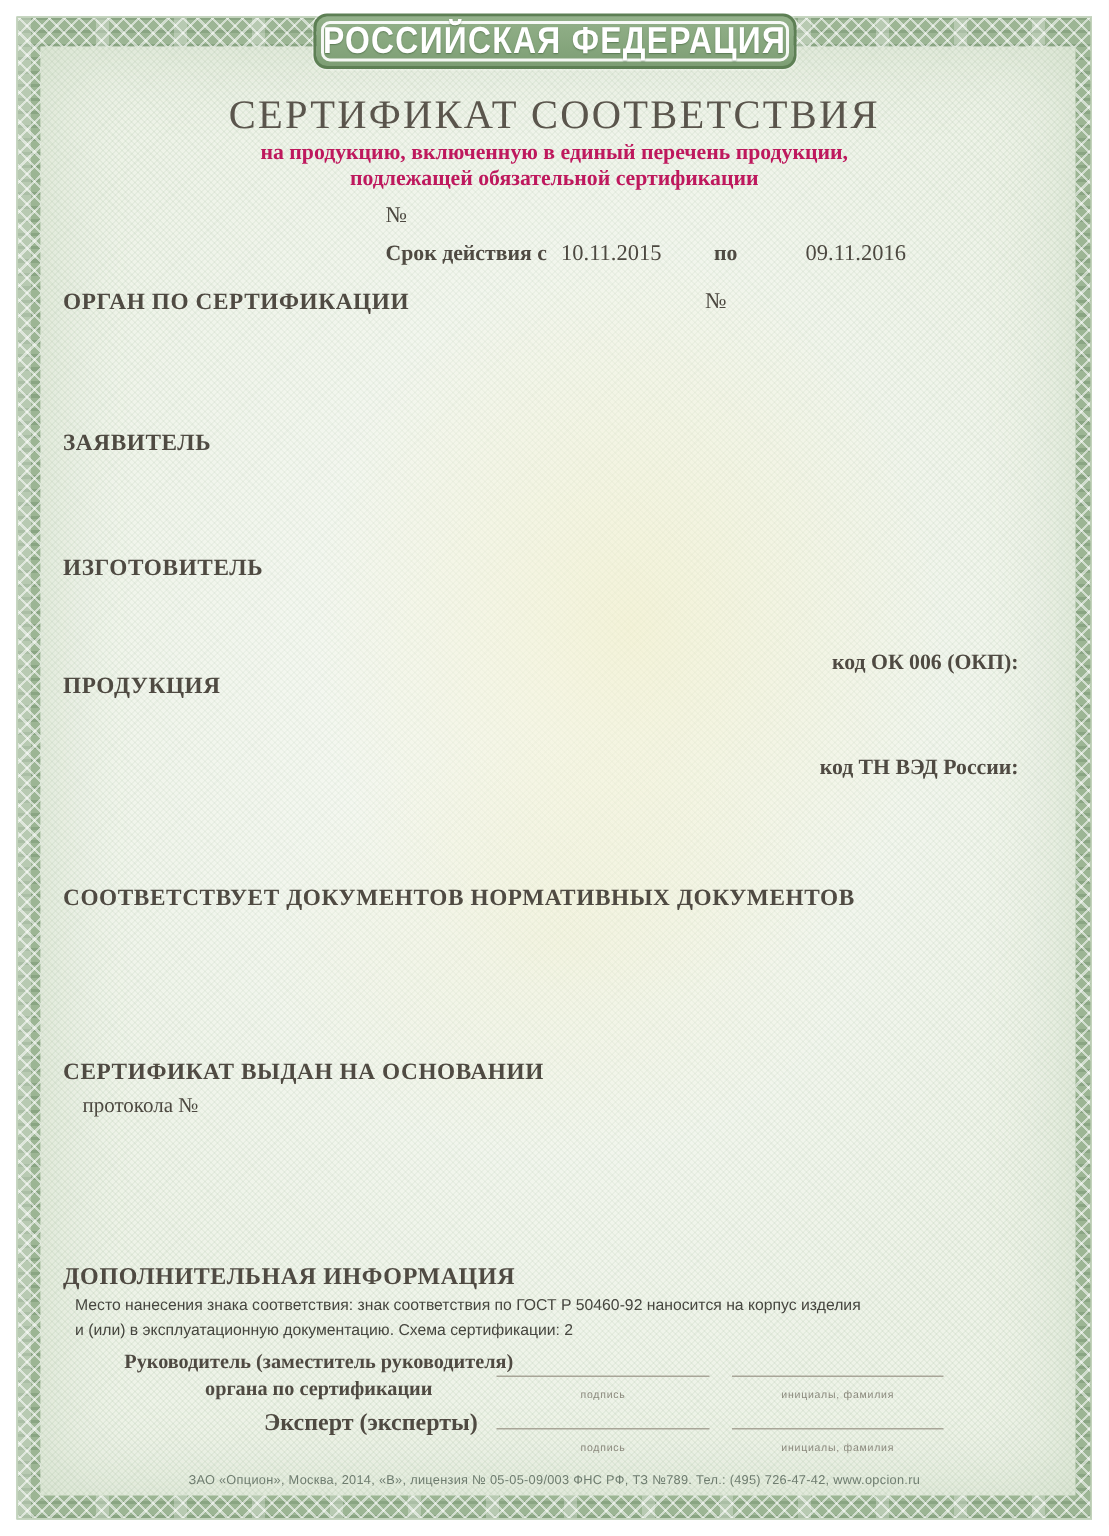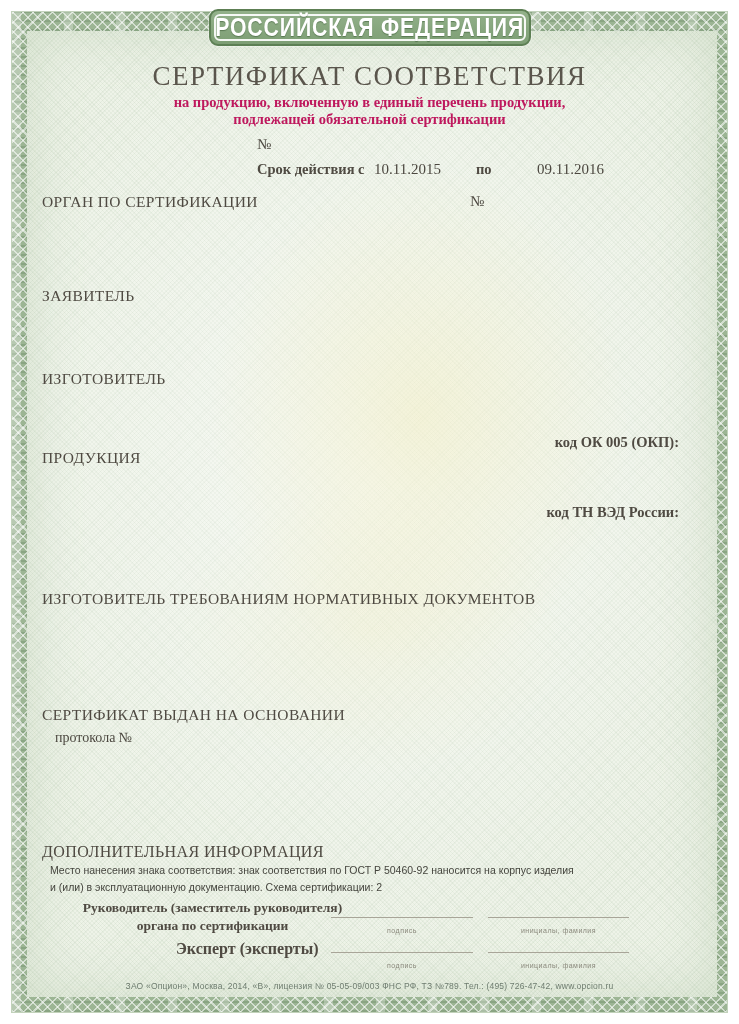--- a/index.html
+++ b/index.html
@@ -54,21 +54,21 @@
   
   .abs { position:absolute; }
   .title {
     top:61px; left:0; width:100%; text-align:center;
     font-size:27px; letter-spacing:1.5px; color:#5a554c; font-weight:400;
   }
   .subtitle {
     top:94px; left:0; width:100%; text-align:center;
     font-size:14.5px; font-weight:700; color:#be185d; line-height:17px;
   }
-  .lbl { font-weight:400; font-size:15.5px; letter-spacing:.4px; color:#4f4a42; }
+  .lbl { font-weight:700; font-size:15.5px; letter-spacing:.4px; color:#4f4a42; }
   .lbl-sm { font-weight:700; font-size:14.5px; color:#4f4a42; }
   .val { font-size:15px; color:#4c4840; }
   .additional-text {
     font-family:"Liberation Sans", sans-serif; font-size:10.5px; line-height:1.6;
     color:#45453e;
   }
   .sig-label { font-weight:700; font-size:13.5px; color:#4f4a42; text-align:center; line-height:18px; }
   .sig-line {
     border-top:1px solid #a8a598; text-align:center; padding-top:1px;
   }
@@ -109,27 +109,27 @@
     <span class="val" style="position:absolute; left:537px;">09.11.2016</span>
   </div>
 
   <div class="abs lbl" style="left:42px; top:193px;">ОРГАН ПО СЕРТИФИКАЦИИ</div>
   <div class="abs val" style="left:470px; top:193px;">№</div>
 
   <div class="abs lbl" style="left:42px; top:287px;">ЗАЯВИТЕЛЬ</div>
 
   <div class="abs lbl" style="left:42px; top:370px;">ИЗГОТОВИТЕЛЬ</div>
 
-  <div class="abs lbl-sm" style="right:60px; top:434px;">код ОК 005 (ОКП):</div>
+  <div class="abs lbl-sm" style="right:60px; top:434px;">код ОК 006 (ОКП):</div>
 
   <div class="abs lbl" style="left:42px; top:449px;">ПРОДУКЦИЯ</div>
 
   <div class="abs lbl-sm" style="right:60px; top:504px;">код ТН ВЭД России:</div>
 
-  <div class="abs lbl" style="left:42px; top:590px;">ИЗГОТОВИТЕЛЬ ТРЕБОВАНИЯМ НОРМАТИВНЫХ ДОКУМЕНТОВ</div>
+  <div class="abs lbl" style="left:42px; top:590px;">СООТВЕТСТВУЕТ ДОКУМЕНТОВ НОРМАТИВНЫХ ДОКУМЕНТОВ</div>
 
   <div class="abs lbl" style="left:42px; top:706px;">СЕРТИФИКАТ ВЫДАН НА ОСНОВАНИИ</div>
   <div class="abs val" style="left:55px; top:730px; font-size:14px;">протокола №</div>
 
   <div class="abs lbl" style="left:42px; top:843px; font-size:16px;">ДОПОЛНИТЕЛЬНАЯ ИНФОРМАЦИЯ</div>
   <div class="abs additional-text" style="left:50px; top:862px; width:525px;">Место нанесения знака соответствия: знак соответствия по ГОСТ Р 50460-92 наносится на корпус изделия и (или) в эксплуатационную документацию. Схема сертификации: 2</div>
 
   <div class="abs sig-label" style="left:75px; top:899px; width:275px;">
     <div>Руководитель (заместитель руководителя)</div>
     <div>органа по сертификации</div>

